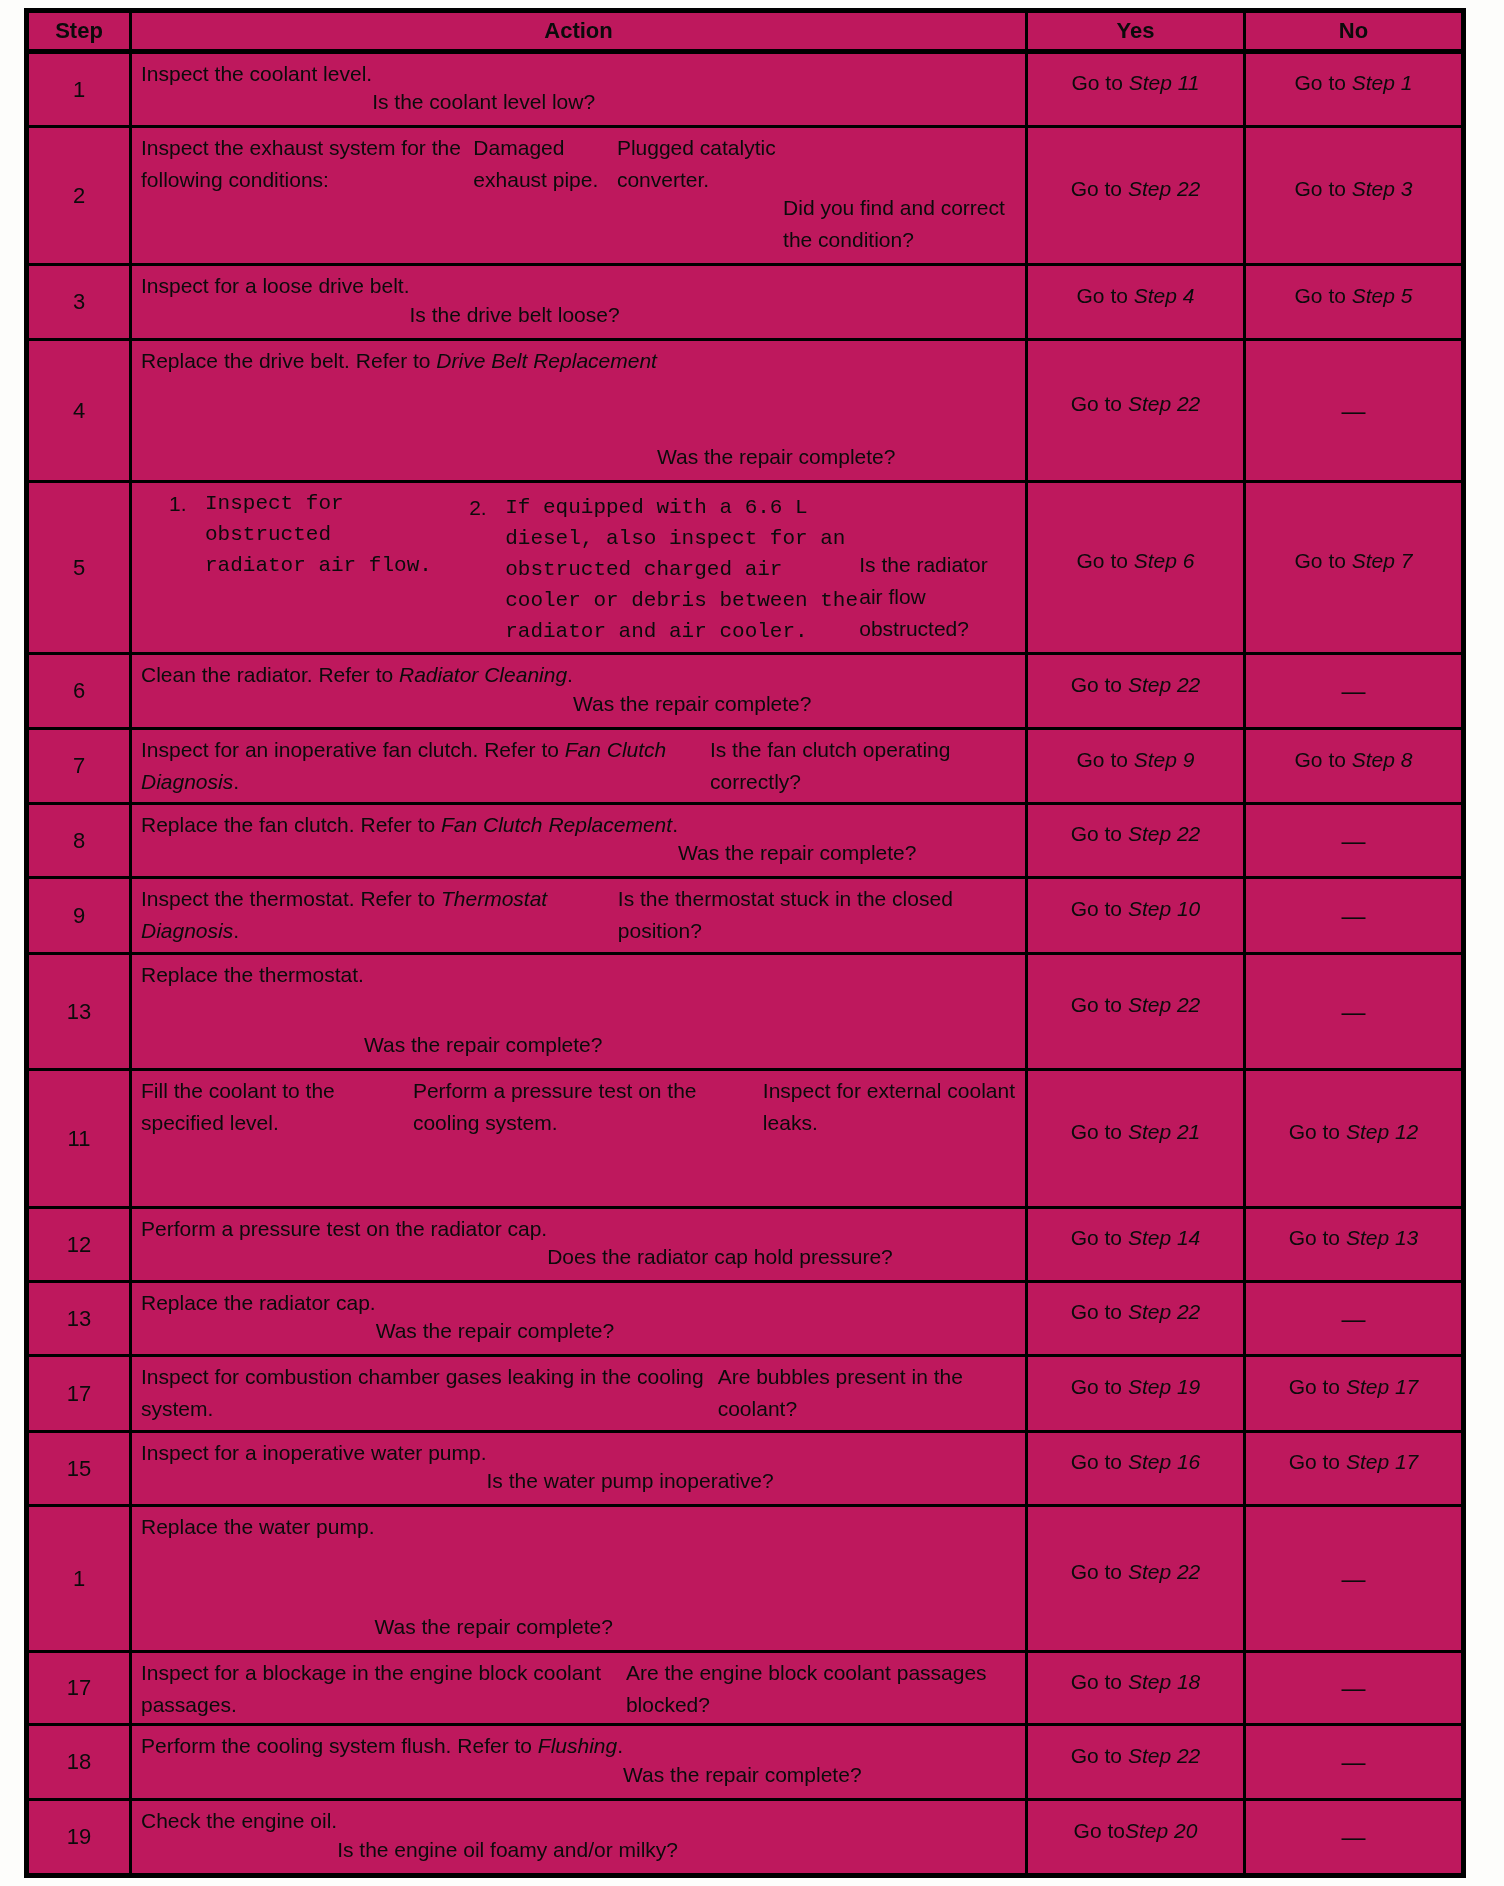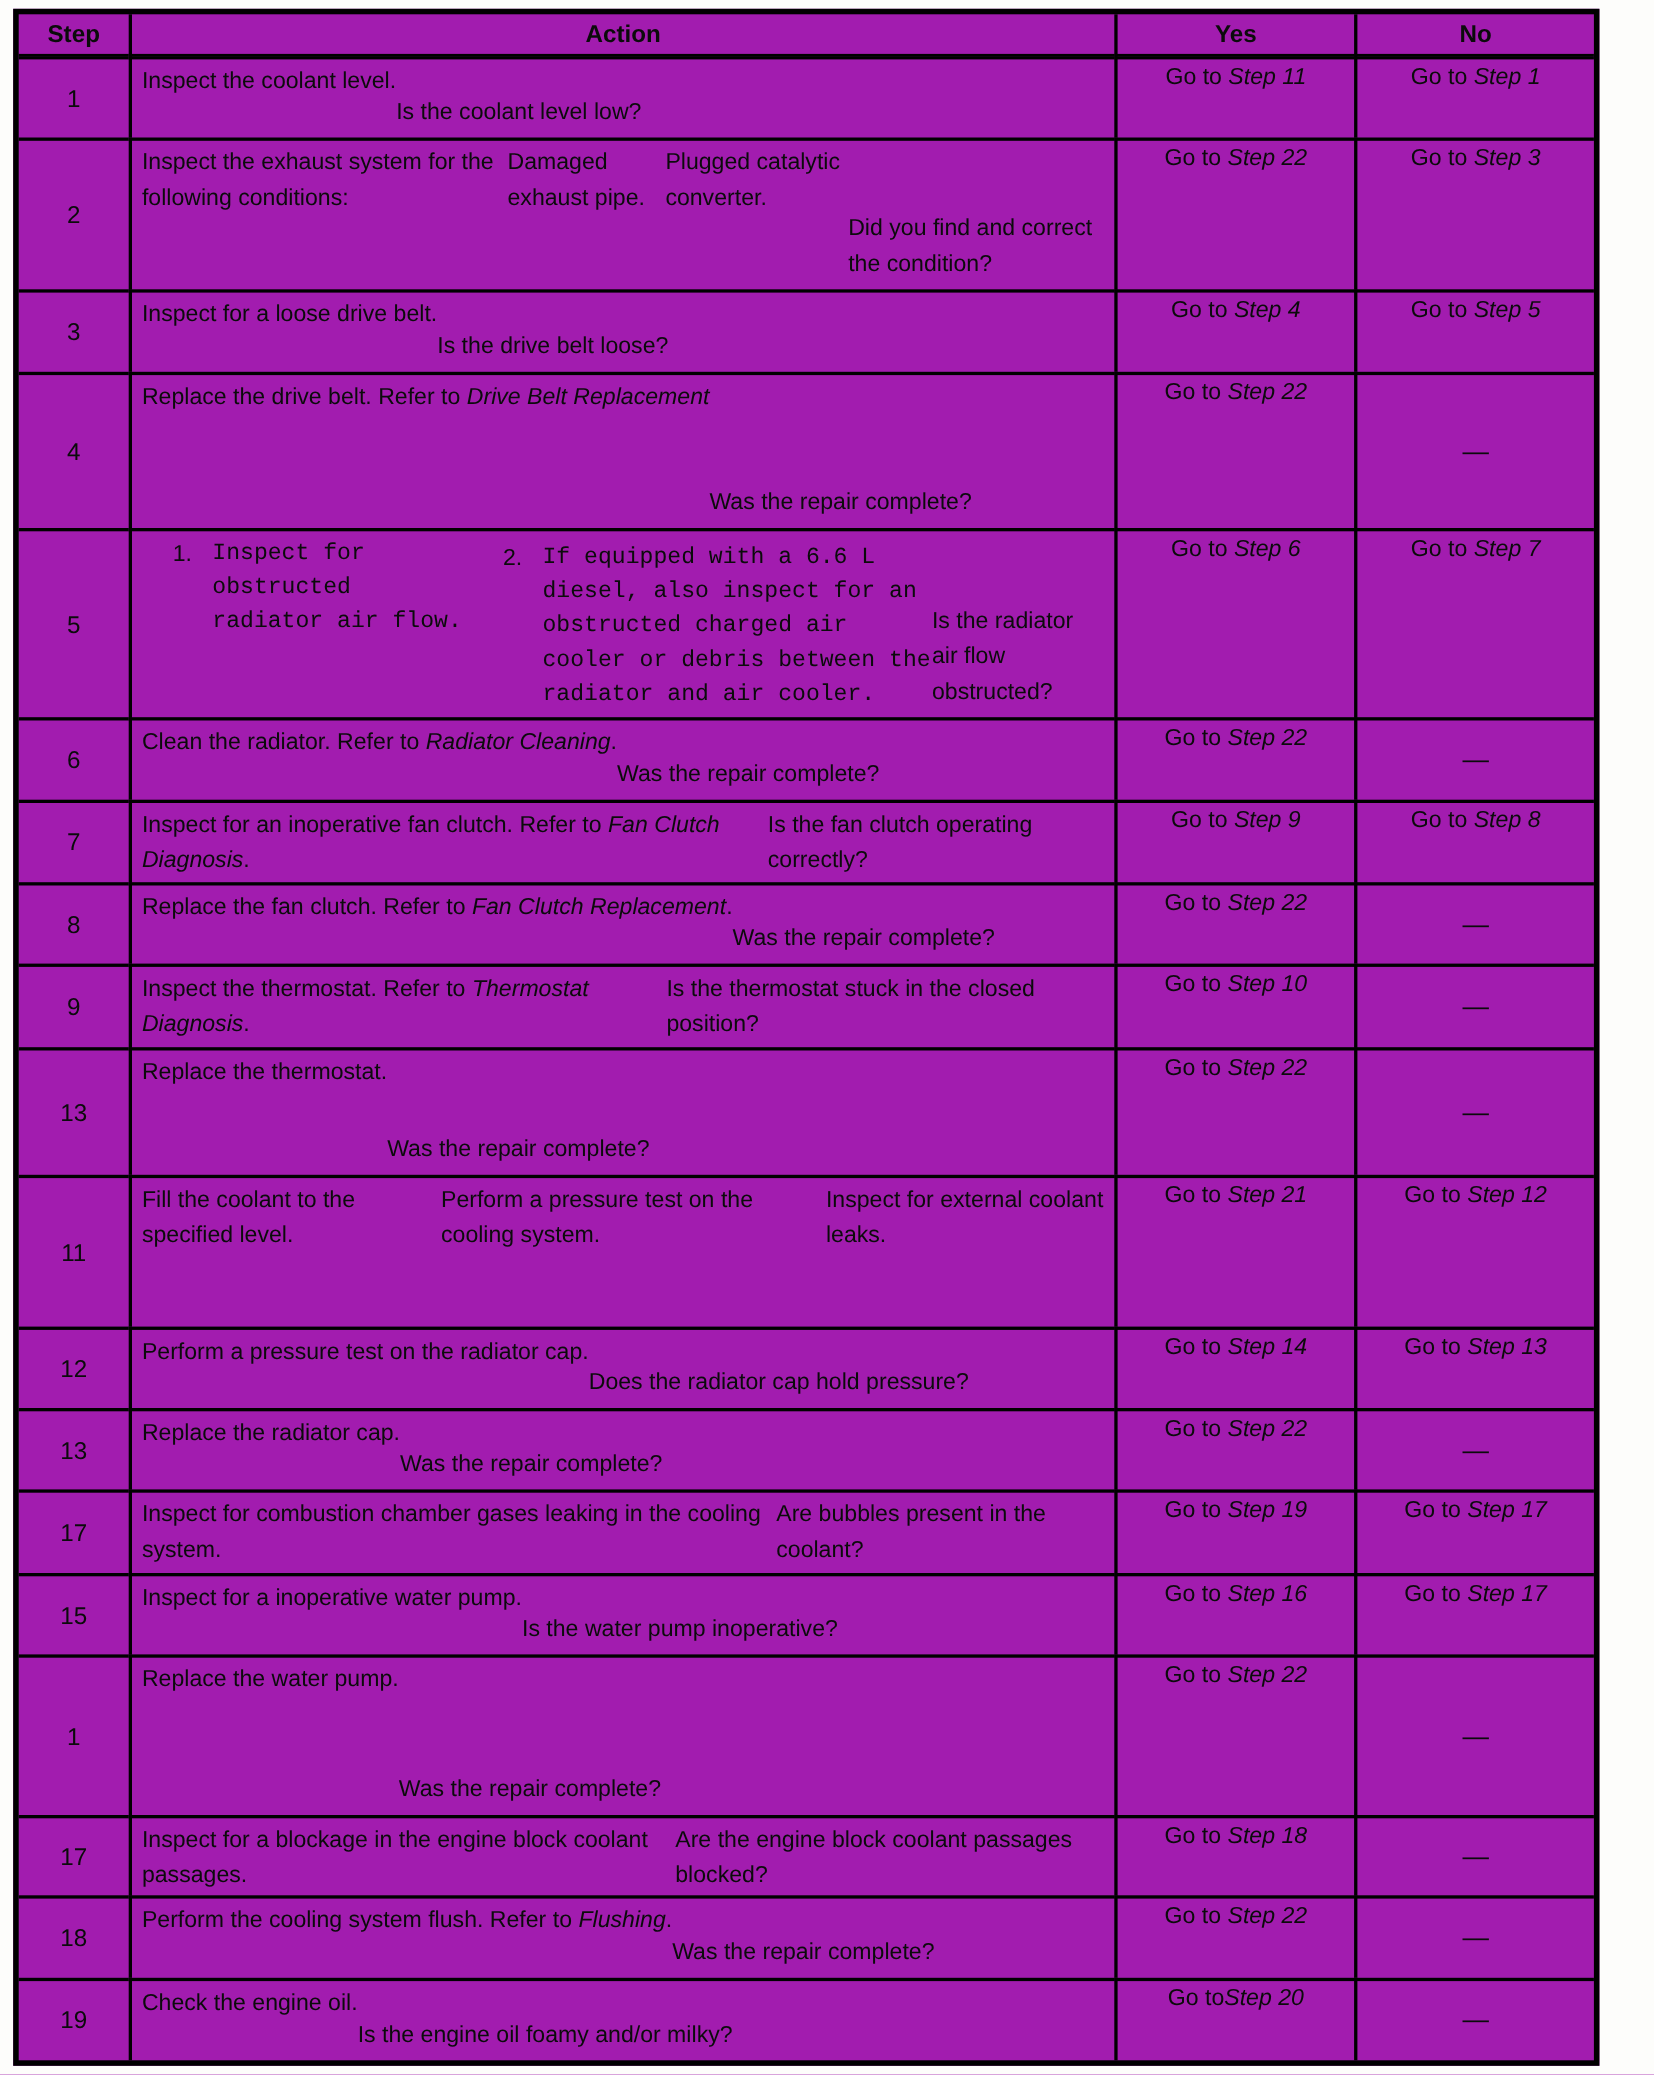--- a/index.html
+++ b/index.html
@@ -5,25 +5,25 @@
   html,body{margin:0;padding:0;}
   body{
     width:1504px;height:1886px;
     background:#fdfdfb;
     font-family:"Liberation Sans", sans-serif;
     color:#0b0b0b;
     -webkit-font-smoothing:antialiased;
   }
   .page{position:relative;width:1504px;height:1886px;overflow:hidden;}
   .tbl{
-    position:absolute;left:12px;top:8px;
+    position:absolute;left:24px;top:8px;
     display:grid;
     grid-template-columns:100px 896px 218px 218px;
     border:5px solid #000;
-    background:#a21caf;
+    background:#be185d;
   }
   .cell{
     box-sizing:border-box;
     border-left:3px solid #000;
     border-top:3px solid #000;
     font-size:21px;
     line-height:32px;
     position:relative;
   }
   .cell.c0{border-left:none;}
@@ -40,21 +40,21 @@
     display:flex;flex-direction:row;
     padding:4px 10px 7px 9px;
   }
   .q{margin-top:auto;}
   .line{white-space:normal;}
   .list{display:flex;padding-left:28px;line-height:31px;margin-top:5px;}
   .list:first-child{margin-top:1px;}
   .num{width:36px;flex:none;}
   .ltxt{max-width:756px;font-family:Liberation Mono, monospace;}
   .gocell{
-    display:flex;align-items:flex-start;justify-content:center;
+    display:flex;align-items:center;justify-content:center;
     padding-bottom:13px;text-align:center;
   }
   .dashcell{
     display:flex;align-items:center;justify-content:center;
     font-size:24px;
   }
   .it{font-style:italic;}
 </style>
 </head>
 <body>

